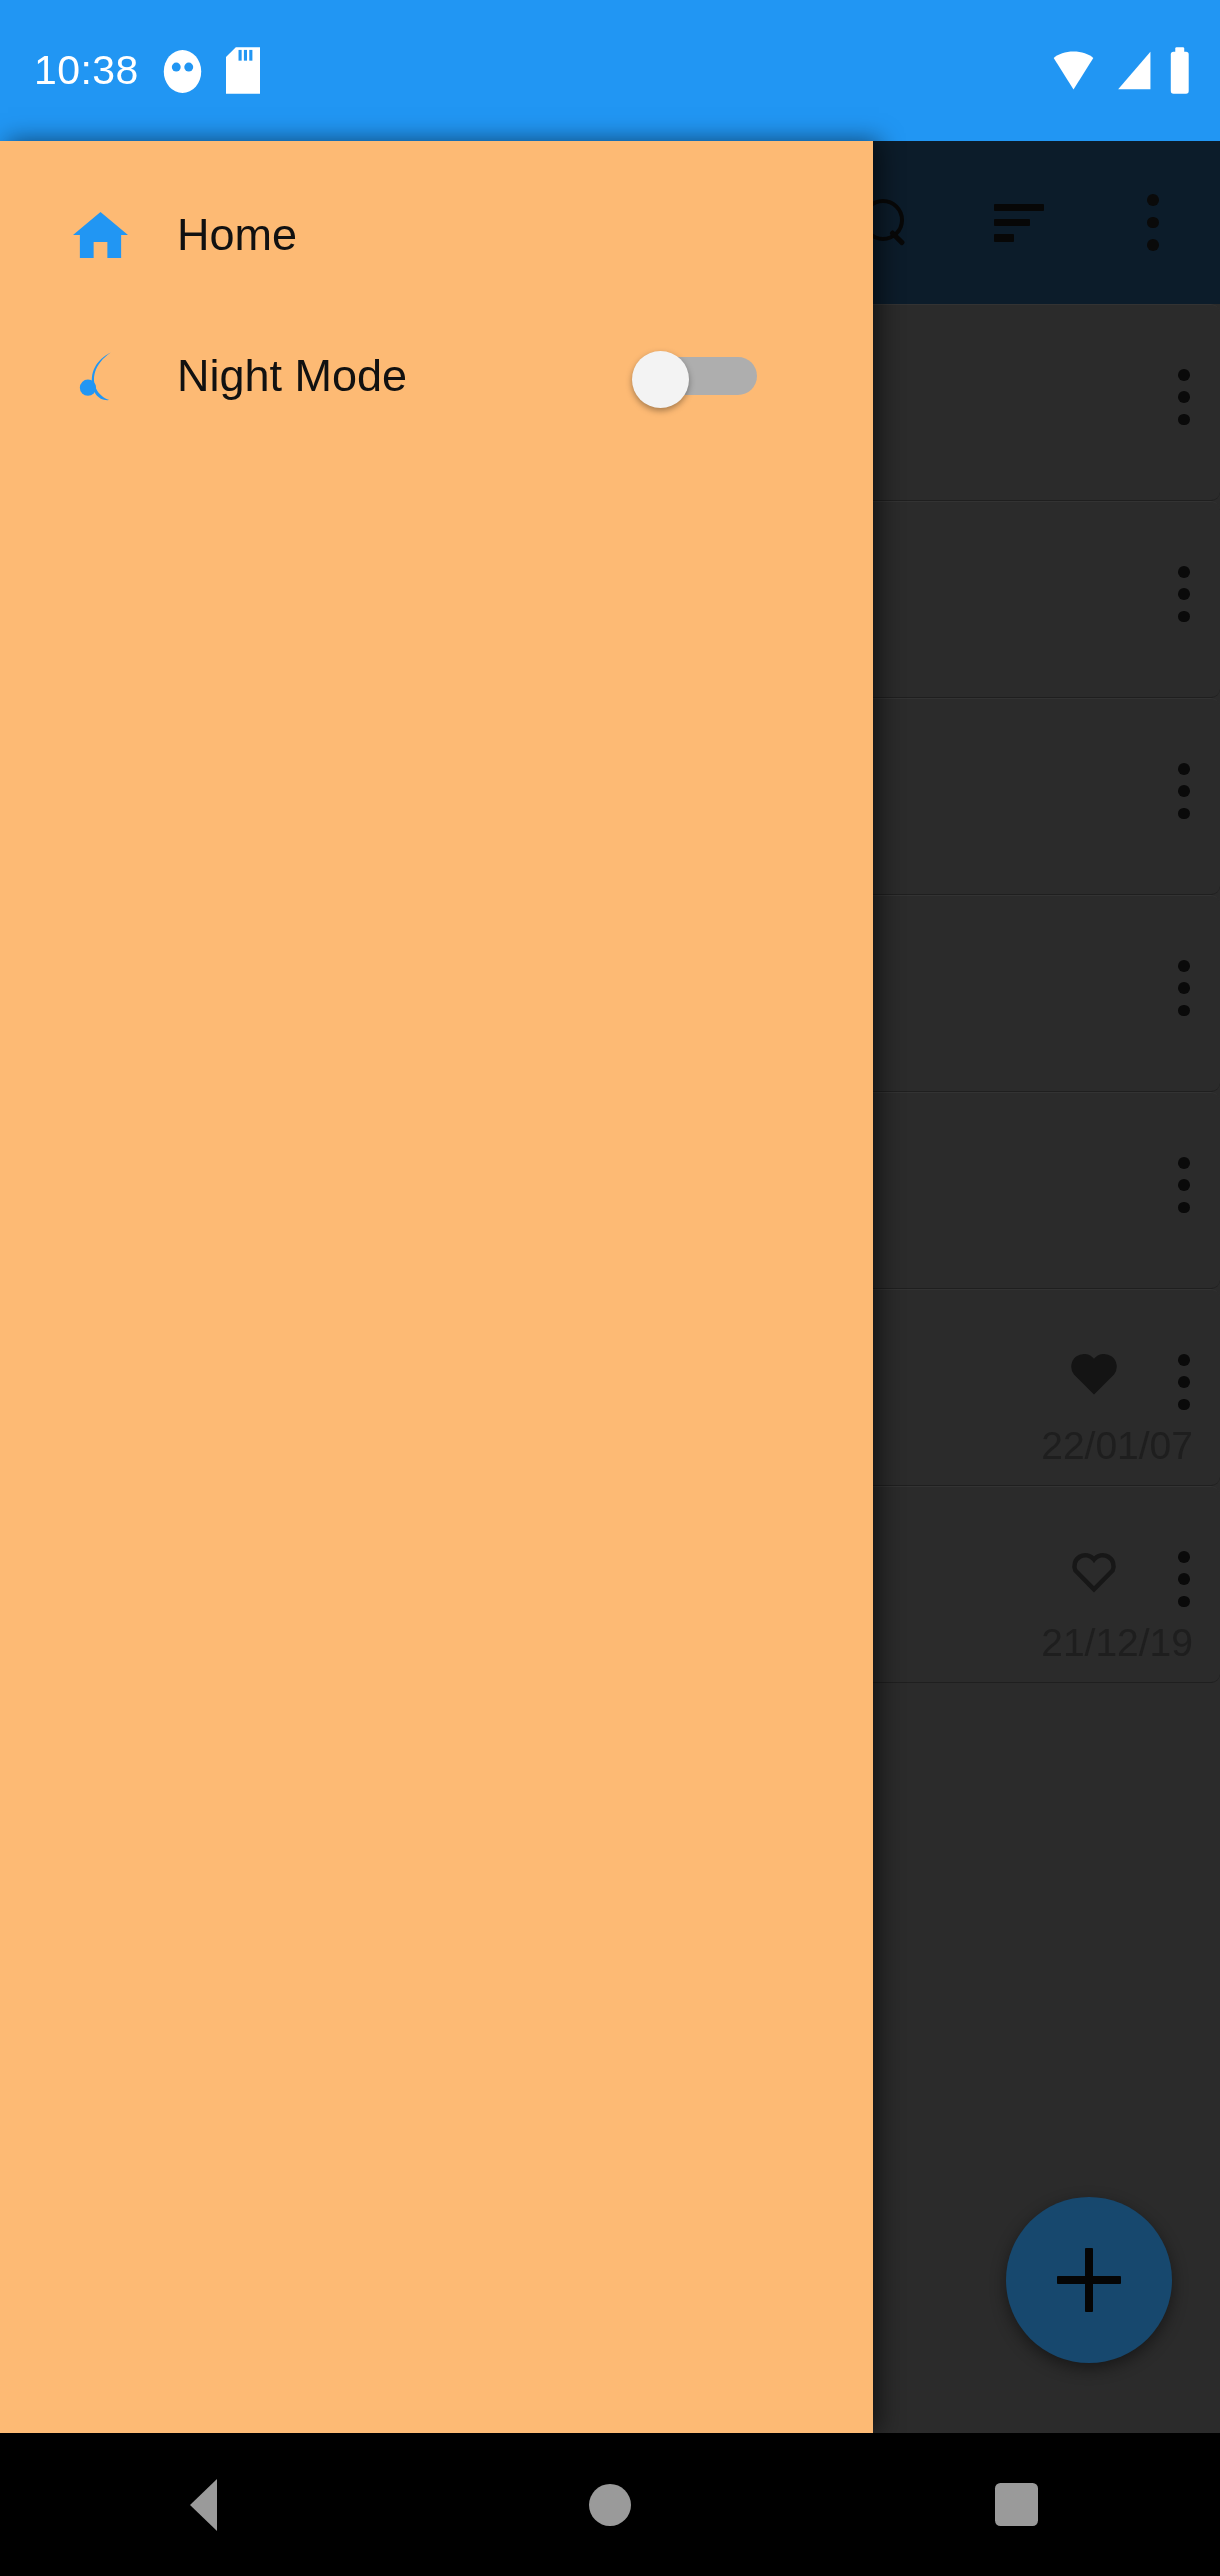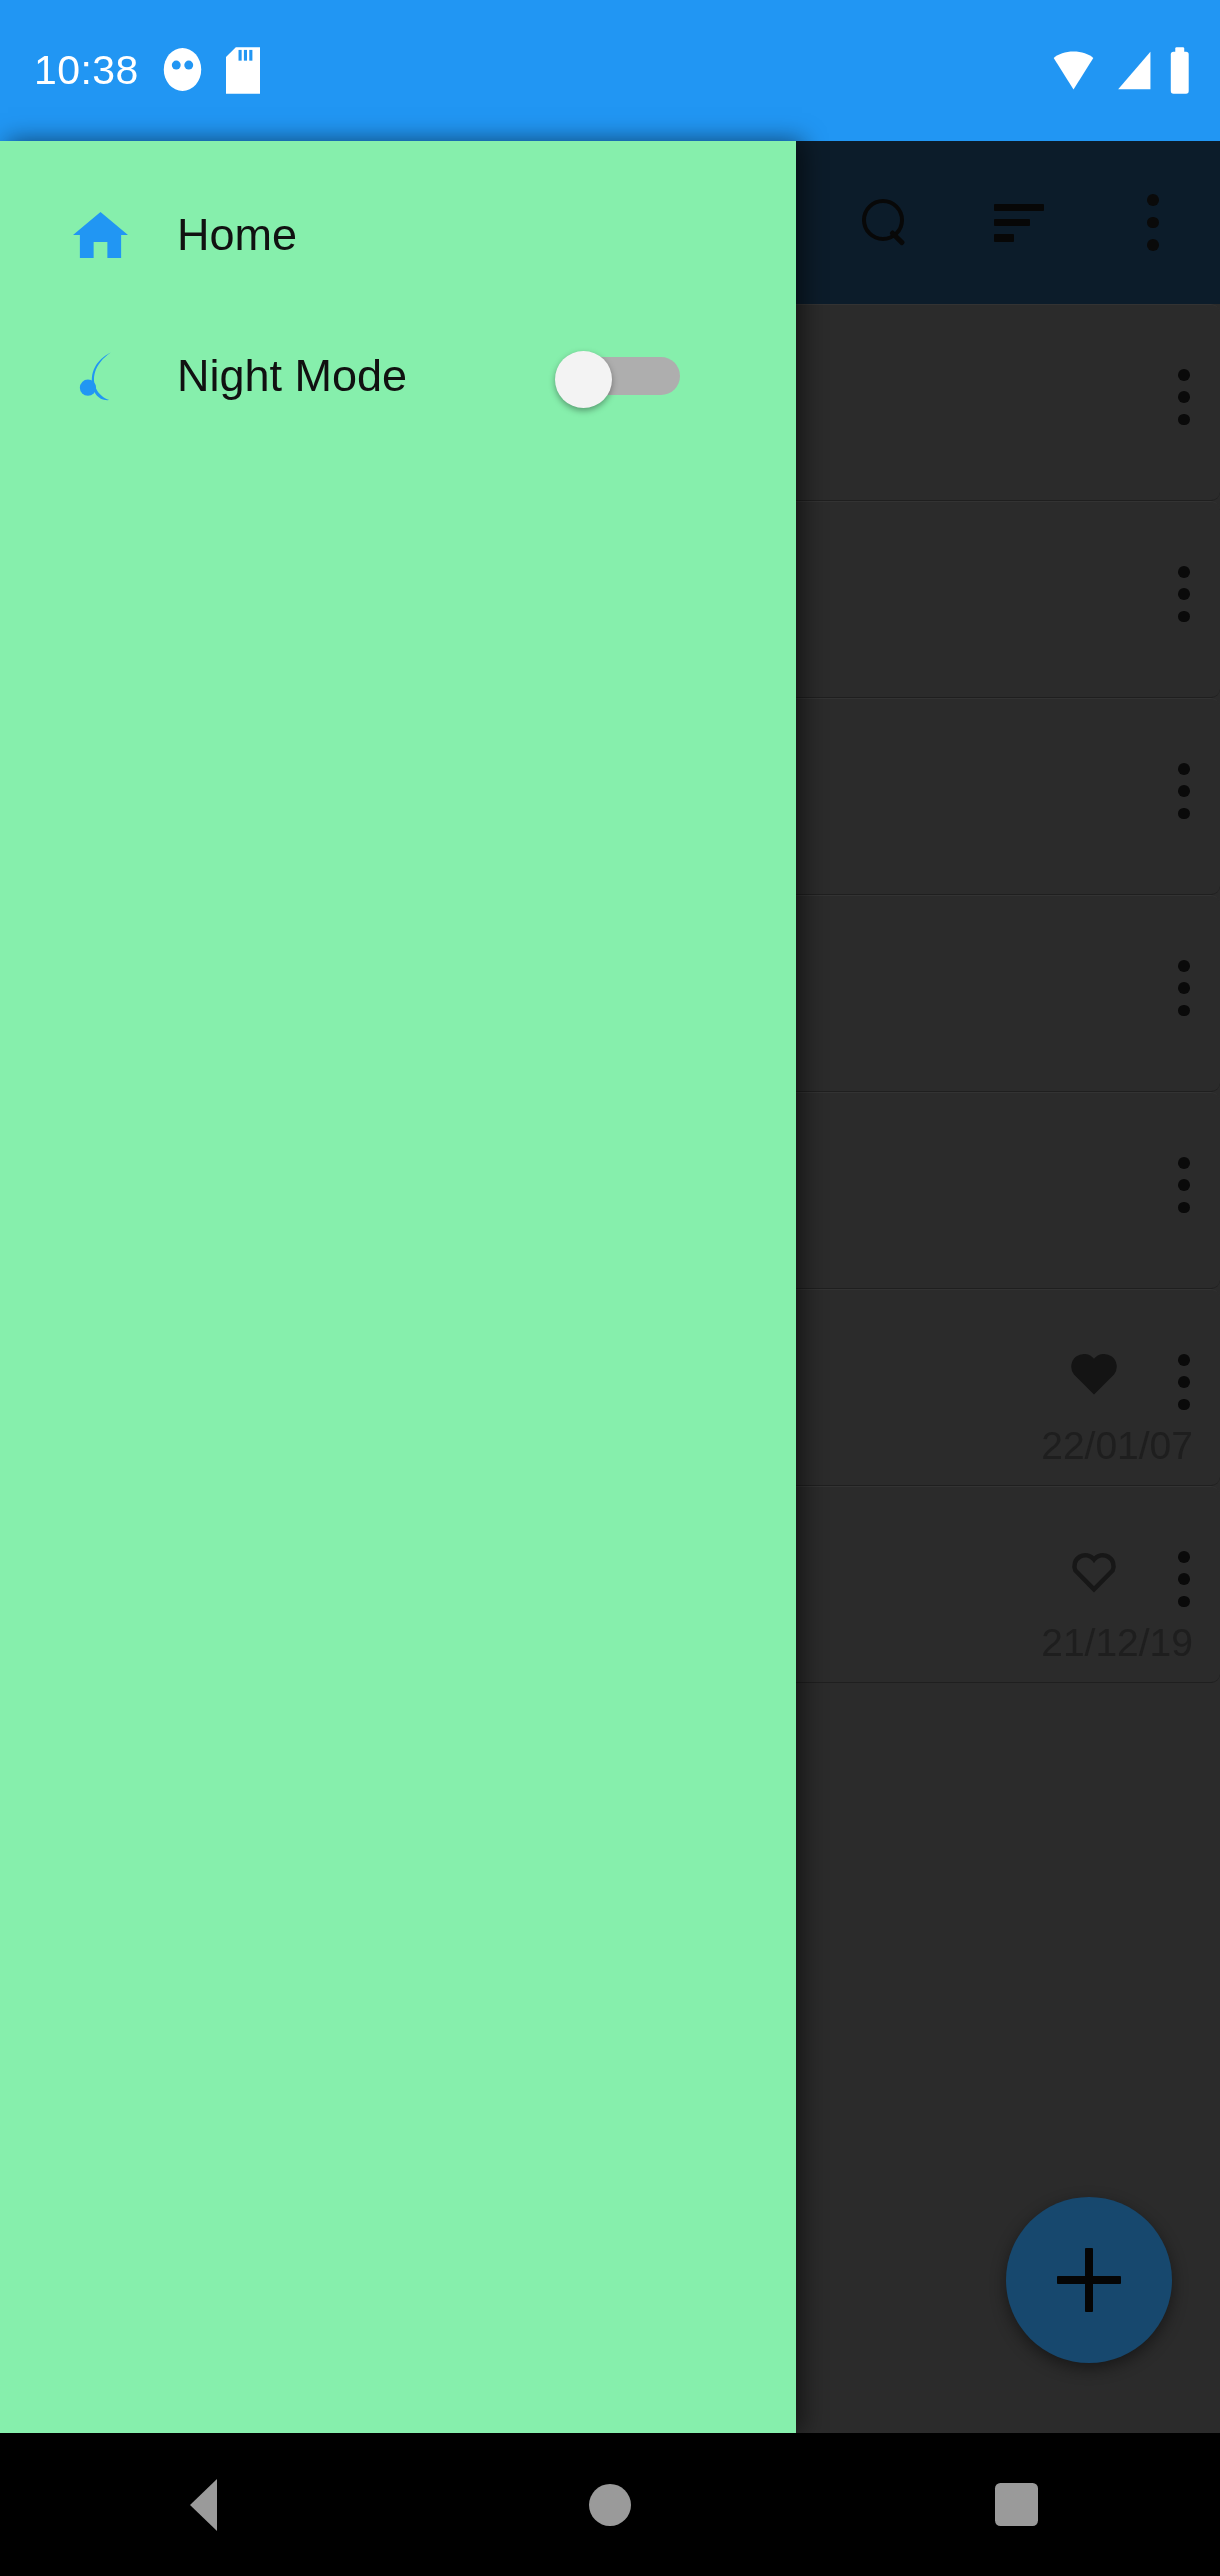--- a/index.html
+++ b/index.html
@@ -16,21 +16,21 @@
   }
 
   
   #status-bar {
     position:absolute; left:0; top:0;
     width:1220px; height:141px;
     background:#2196f3;
     display:flex; align-items:center;
     padding:0 30px 0 34px;
   }
-  #status-left { display:flex; align-items:flex-start; gap:23px; }
+  #status-left { display:flex; align-items:flex-end; gap:23px; }
   #clock {
     color:#fff; font-size:41px; letter-spacing:0.4px;
     font-family:"Liberation Sans", sans-serif;
   }
   .st-ico { display:block; }
   #status-right {
     margin-left:auto; display:flex; align-items:center; gap:14.3px;
   }
 
   
@@ -111,22 +111,22 @@
   #fab .plus { position:relative; width:64px; height:64px; }
   #fab .plus::before, #fab .plus::after {
     content:""; position:absolute; background:#050505; border-radius:0.9px;
   }
   #fab .plus::before { left:28px; top:0; width:8px; height:64px; }
   #fab .plus::after  { left:0; top:28px; width:64px; height:8px; }
 
   
   #drawer {
     position:absolute; left:0; top:141px;
-    width:796px; height:2292px;
-    background:#86efac;
+    width:873px; height:2292px;
+    background:#fdba74;
     box-shadow:7.2px 0 23px rgba(0,0,0,.55);
     padding-top:23px;
   }
   .drawer-item {
     position:relative;
     height:141px;
     display:flex; align-items:center;
     padding-left:72px;
   }
   .drawer-icon {

